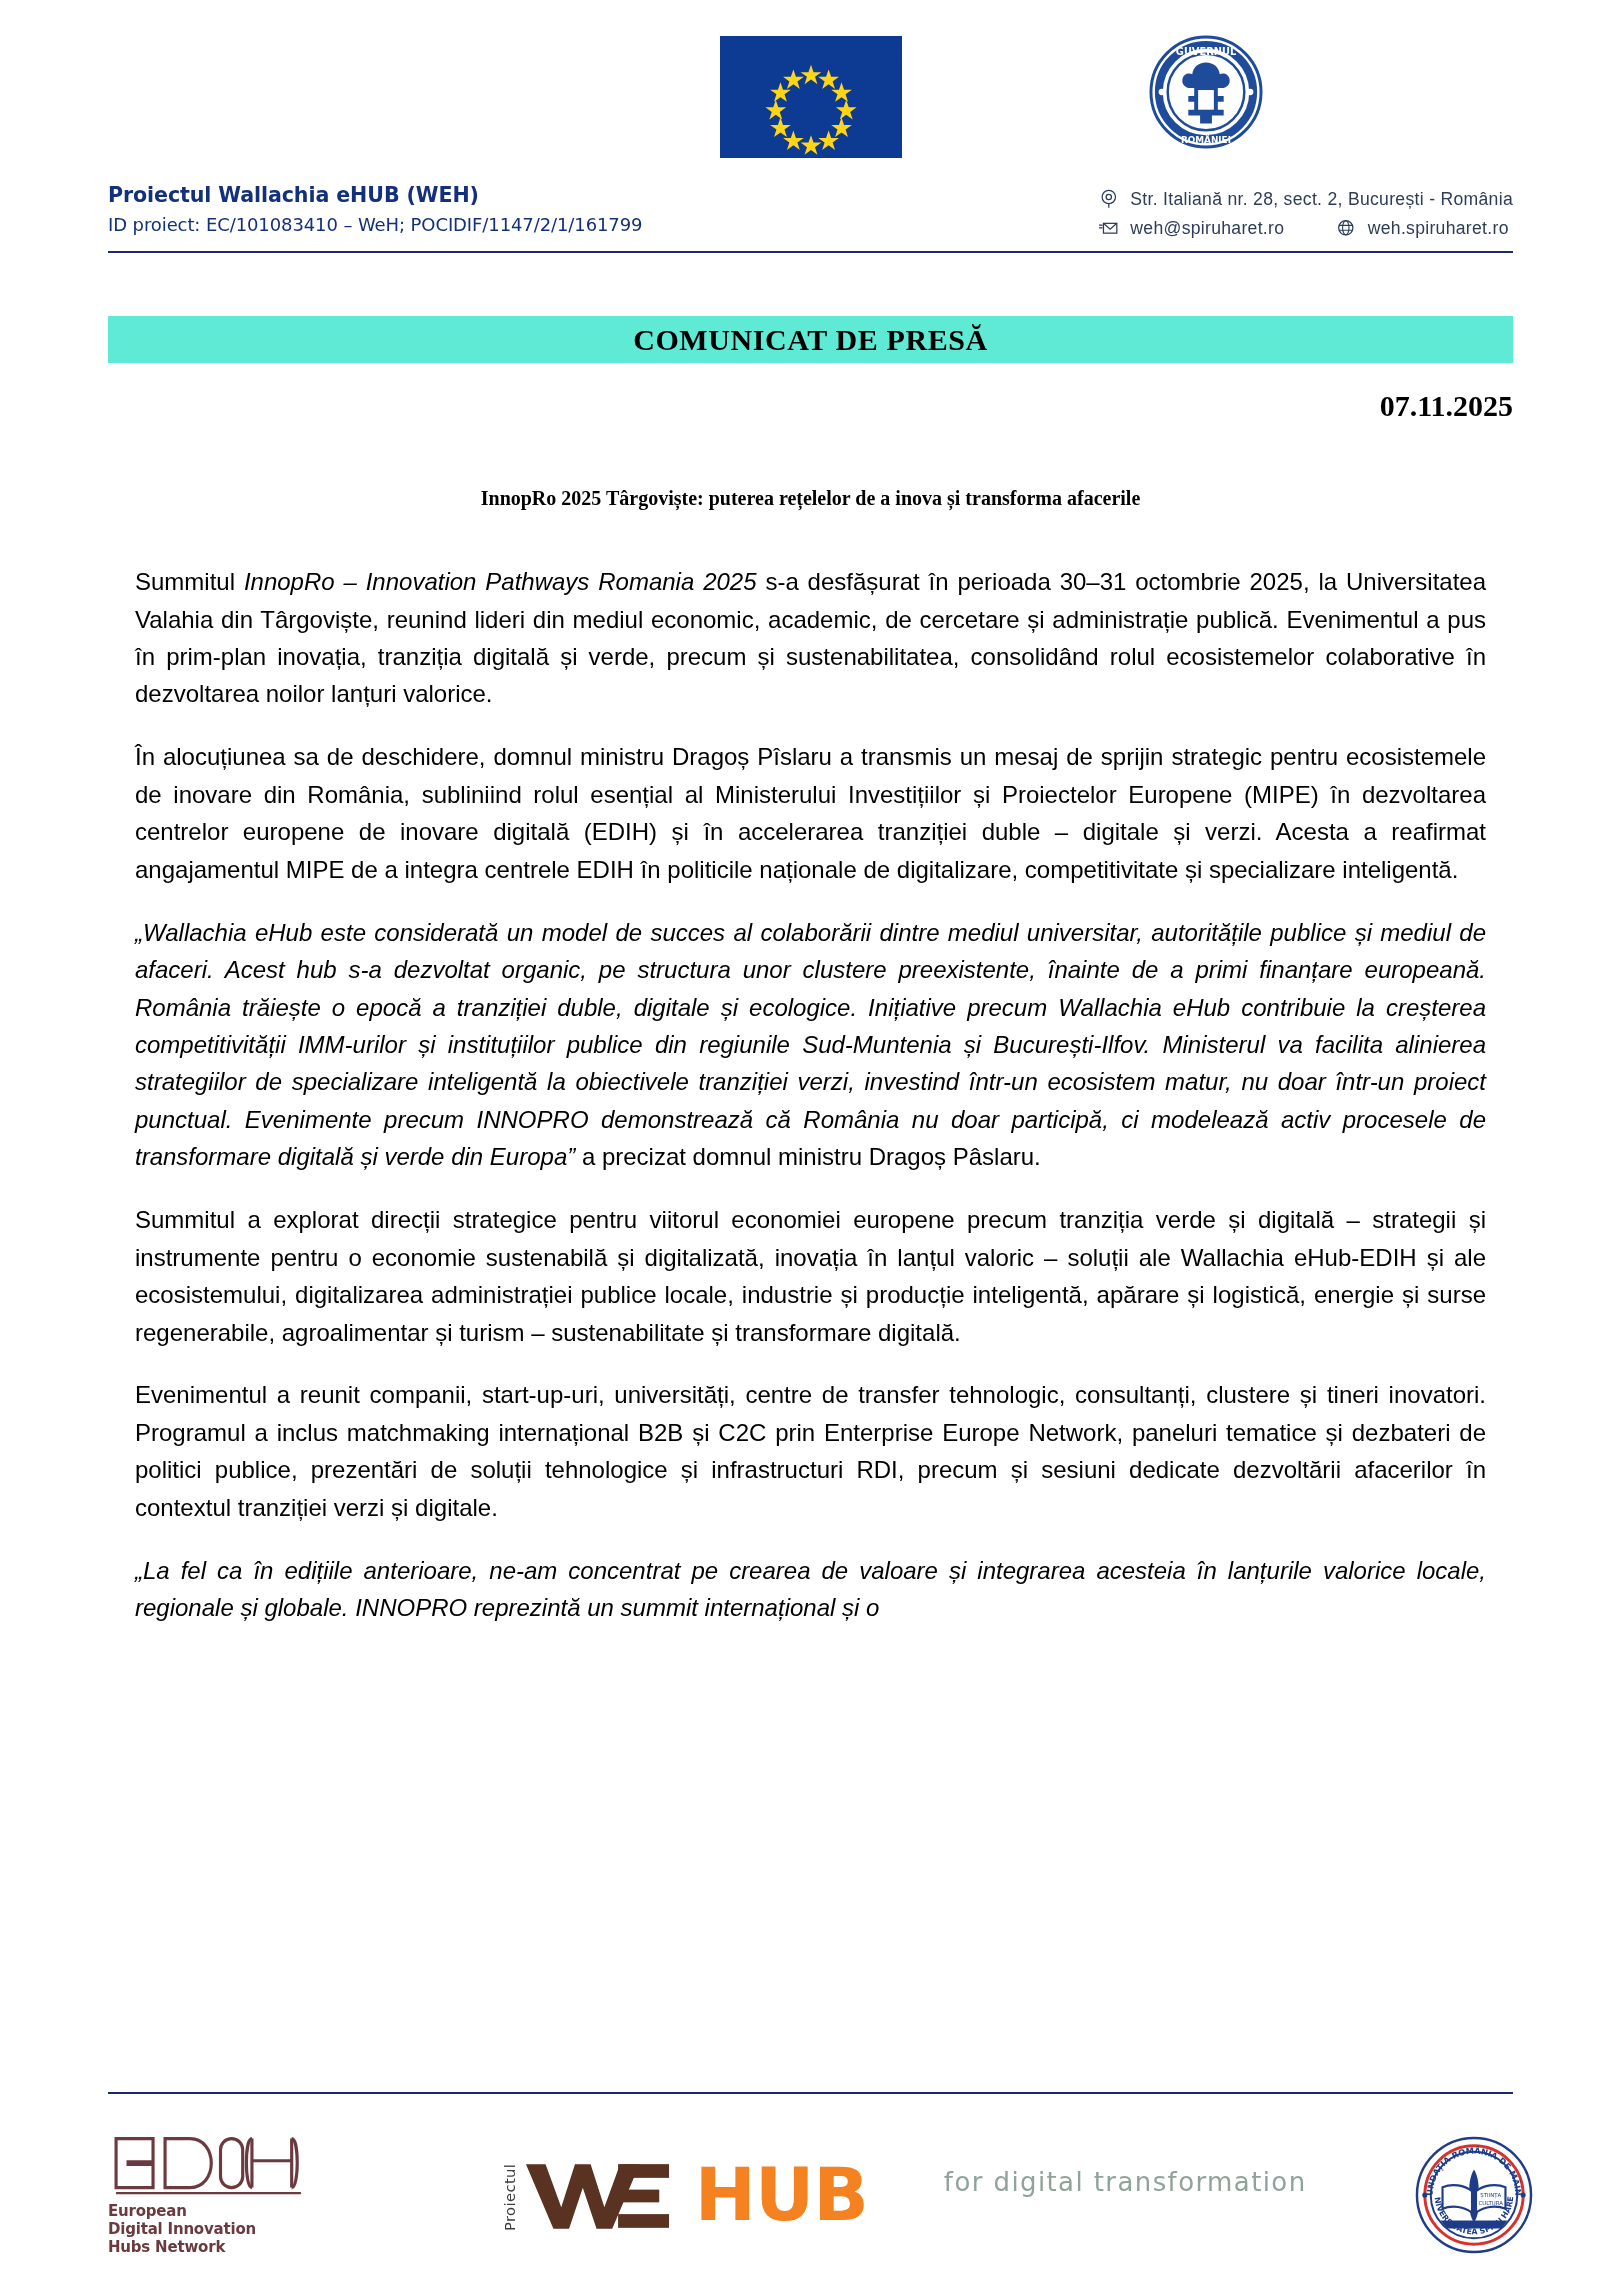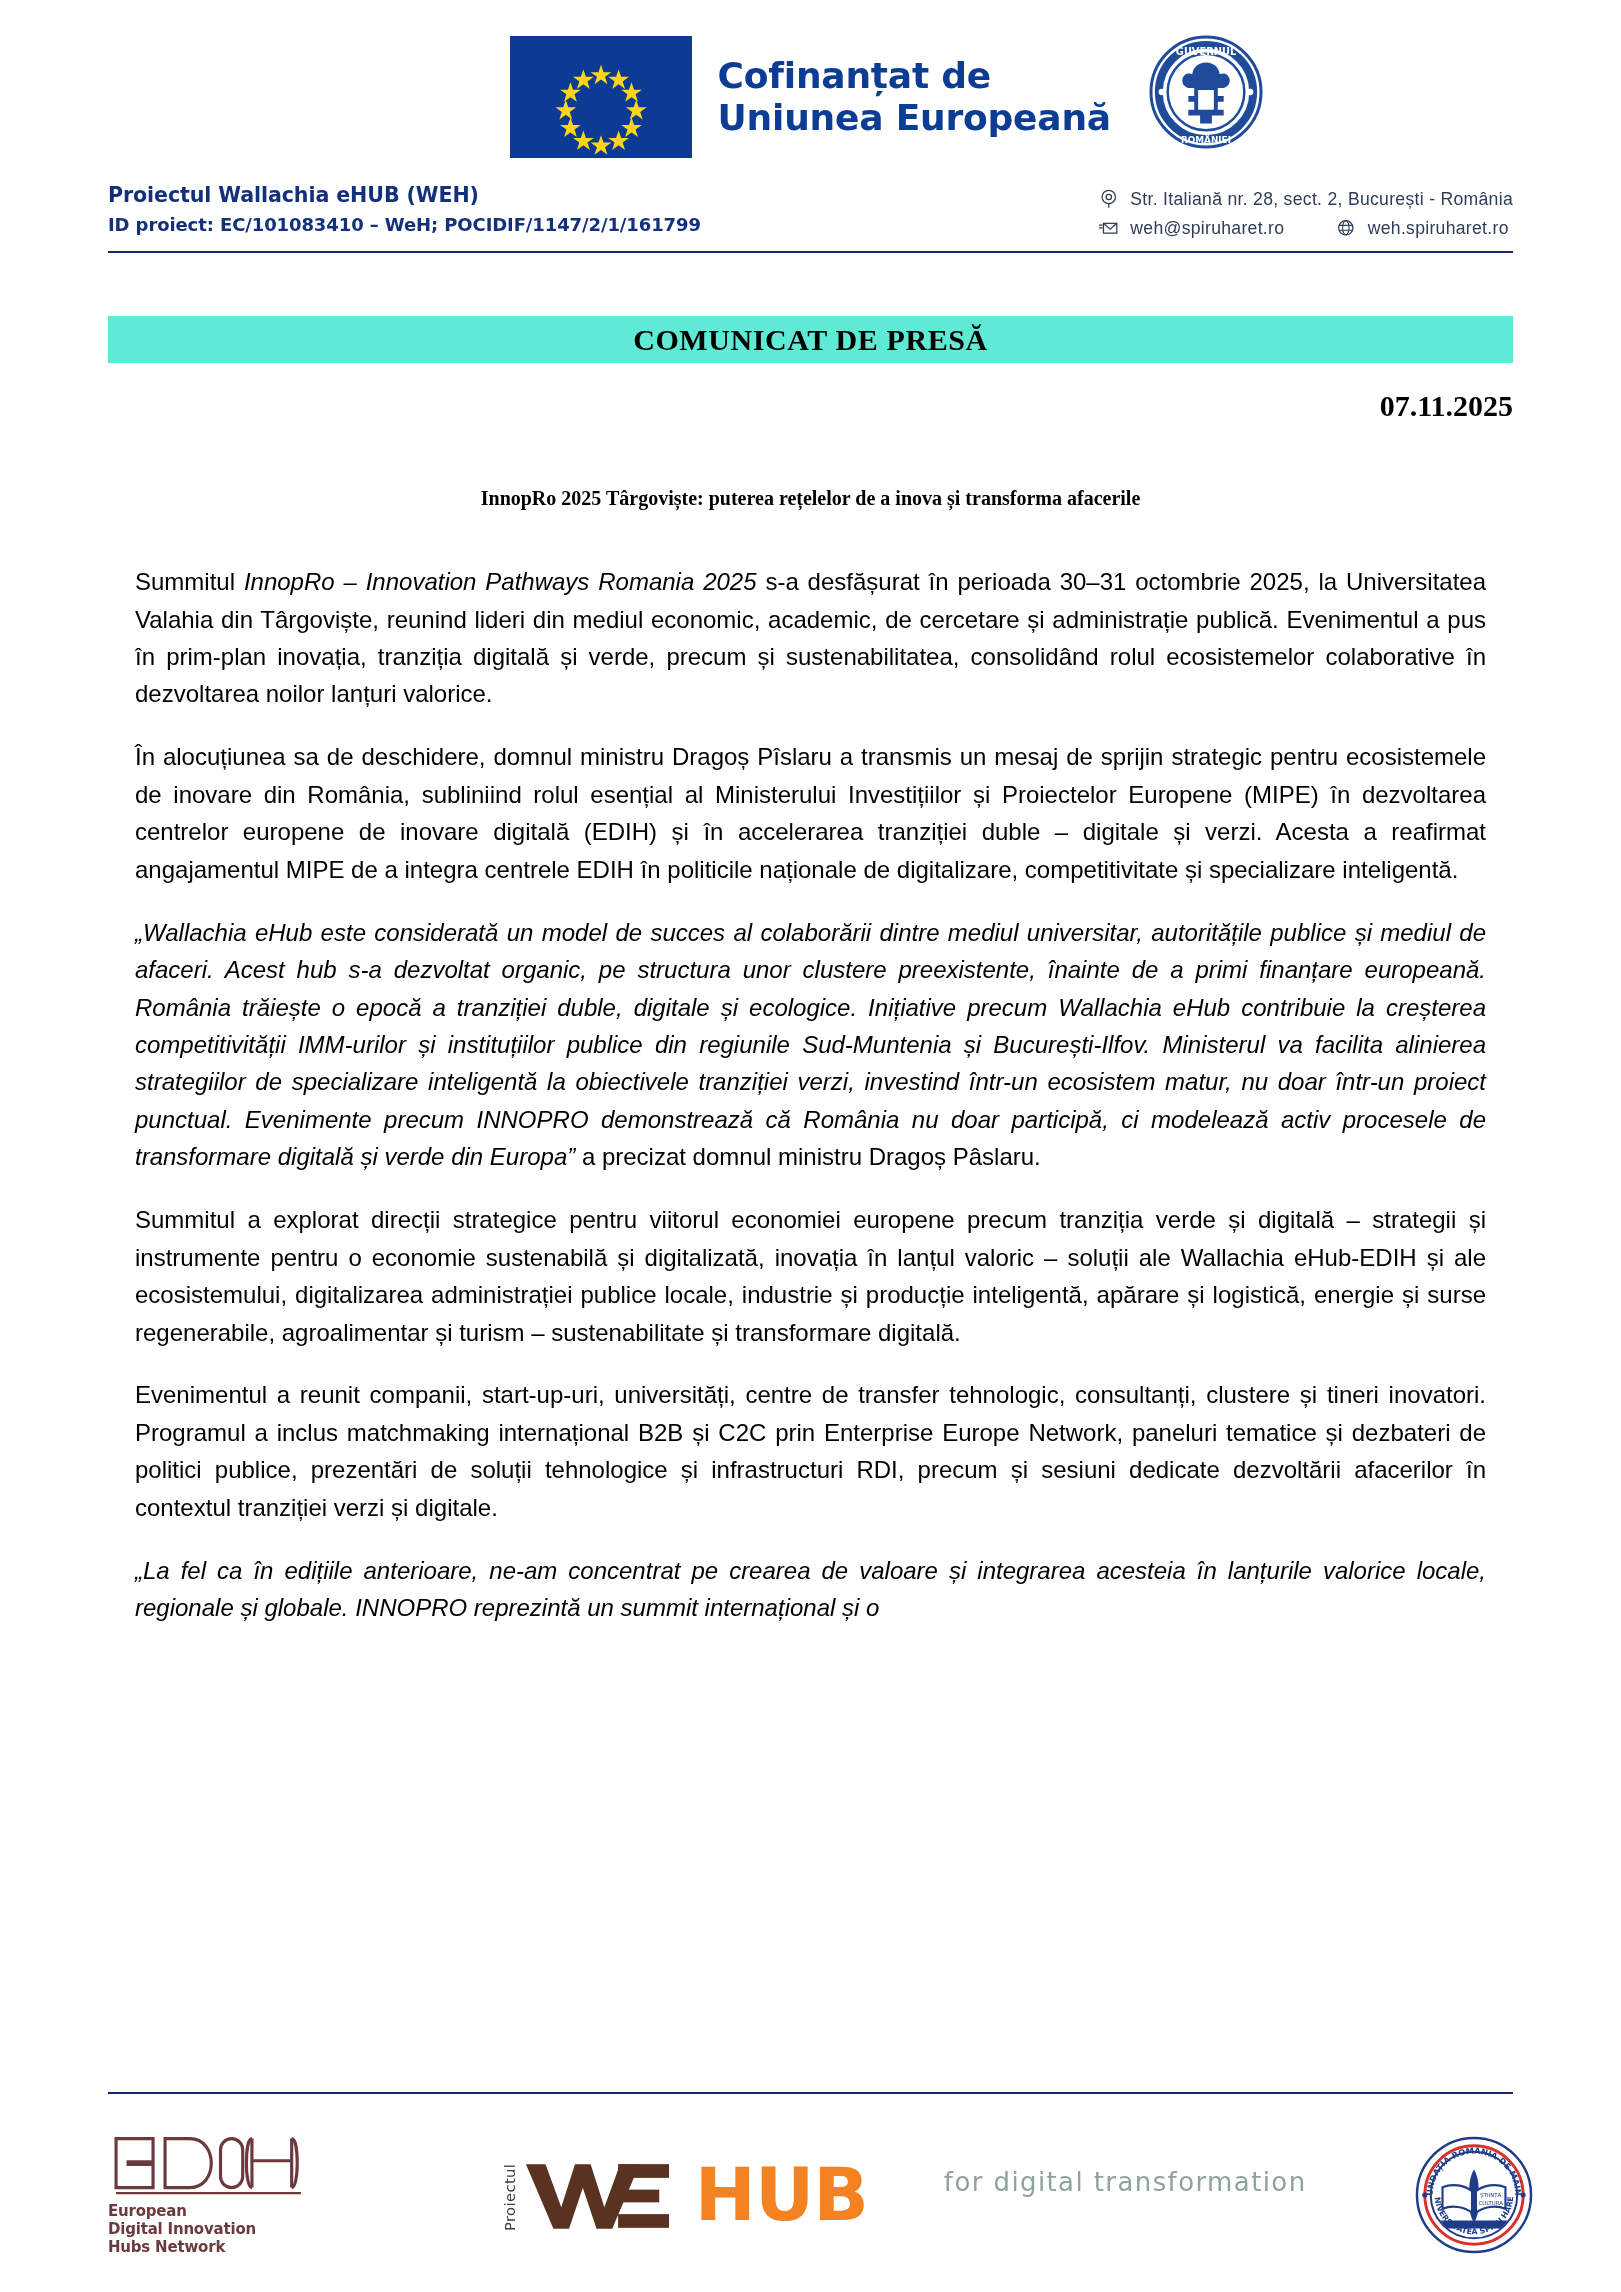--- a/index.html
+++ b/index.html
@@ -74,21 +74,21 @@
   .proj-left .proj-title {
     font-family: "DejaVu Sans", sans-serif;
     font-weight: bold;
     font-size: 20.6px;
     color: #13307a;
     letter-spacing: -0.1px;
     line-height: 1.35;
   }
   .proj-left .proj-id {
     font-family: "DejaVu Sans", sans-serif;
-    font-weight: bold;
+    font-weight: normal;
     font-size: 18px;
     color: #13307a;
     letter-spacing: -0.1px;
     line-height: 1.4;
     margin-top: 2px;
   }
   .proj-right {
     text-align: left;
     padding-top: 3.9px;
   }
@@ -259,24 +259,20 @@
             <polygon points="124.2,83 126.8,90.6 134.8,90.6 128.3,95.3 130.8,102.9 124.2,98.2 117.6,102.9 120.1,95.3 113.6,90.6 121.6,90.6"></polygon>
             <polygon points="111,96.2 113.6,103.8 121.6,103.8 115.1,108.5 117.6,116.1 111,111.4 104.4,116.1 106.9,108.5 100.4,103.8 108.4,103.8"></polygon>
             <polygon points="75,33.8 77.6,41.4 85.6,41.4 79.1,46.1 81.6,53.7 75,49 68.4,53.7 70.9,46.1 64.4,41.4 72.4,41.4"></polygon>
             <polygon points="61.8,47 64.4,54.6 72.4,54.6 65.9,59.3 68.4,66.9 61.8,62.2 55.2,66.9 57.7,59.3 51.2,54.6 59.2,54.6"></polygon>
             <polygon points="57,65 59.6,72.6 67.6,72.6 61.1,77.3 63.6,84.9 57,80.2 50.4,84.9 52.9,77.3 46.4,72.6 54.4,72.6"></polygon>
             <polygon points="61.8,83 64.4,90.6 72.4,90.6 65.9,95.3 68.4,102.9 61.8,98.2 55.2,102.9 57.7,95.3 51.2,90.6 59.2,90.6"></polygon>
             <polygon points="75,96.2 77.6,103.8 85.6,103.8 79.1,108.5 81.6,116.1 75,111.4 68.4,116.1 70.9,108.5 64.4,103.8 72.4,103.8"></polygon>
             <polygon points="93,101 95.6,108.6 103.6,108.6 97.1,113.3 99.6,120.9 93,116.2 86.4,120.9 88.9,113.3 82.4,108.6 90.4,108.6"></polygon>
           </g>
         </svg>
-      </div>
-      <div class="eu-text">
-        <div>Cofinanțat de</div>
-        <div>Uniunea Europeană</div>
       </div>
     </div>
 
     <div class="gov-seal">
       <svg viewBox="0 0 116 116" width="114" height="114" aria-hidden="true">
         <circle cx="58" cy="58" r="56" fill="none" stroke="#1f4b9b" stroke-width="3"></circle>
         <circle cx="58" cy="58" r="48" fill="none" stroke="#1f4b9b" stroke-width="8"></circle>
         <circle cx="58" cy="58" r="39" fill="#ffffff"></circle>
         <circle cx="58" cy="58" r="39" fill="none" stroke="#1f4b9b" stroke-width="2.5"></circle>
         <circle cx="13" cy="58" r="3.2" fill="#ffffff"></circle>

